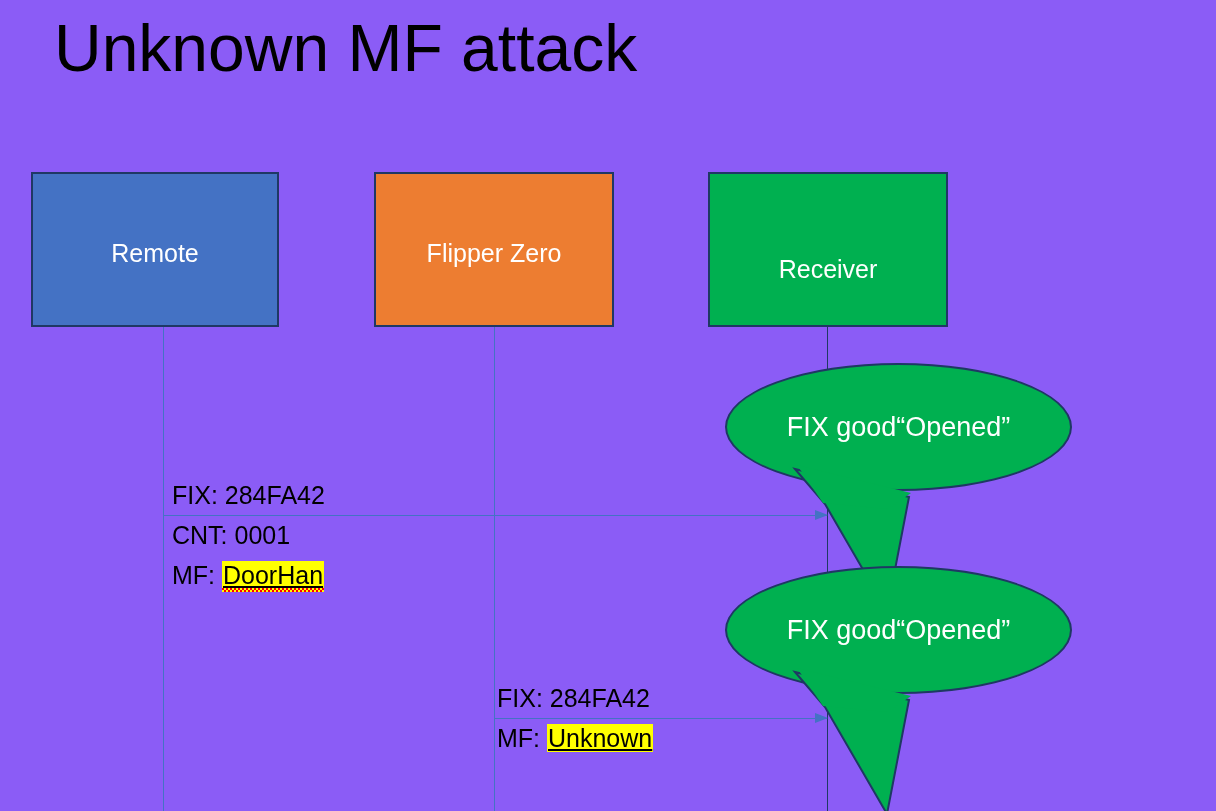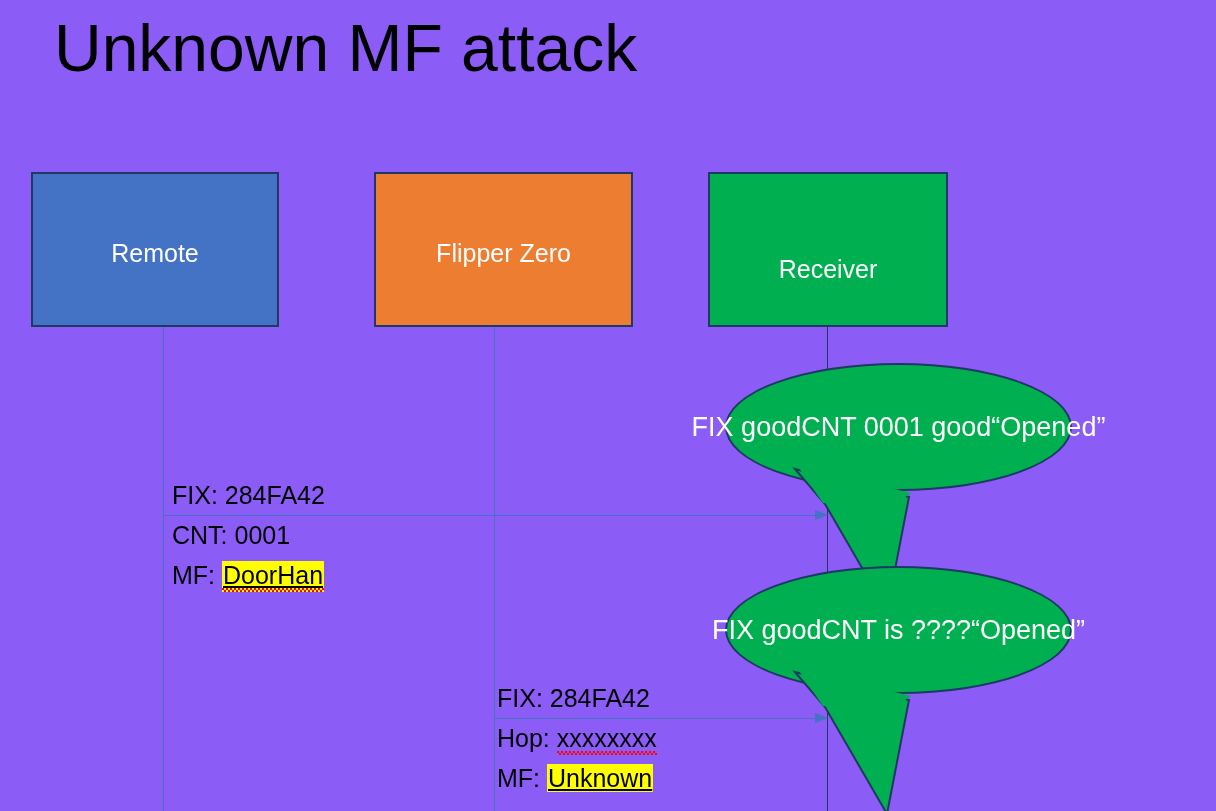--- a/index.html
+++ b/index.html
@@ -145,21 +145,21 @@
   <div class="slide-title">Unknown MF attack</div>
 
   <div class="lifeline" style="left:163px; top:327px; height:484px;"></div>
   <div class="lifeline" style="left:494px; top:327px; height:484px;"></div>
   <div class="lifeline dark" style="left:827px; top:327px; height:484px;"></div>
 
   <div class="actor-box" style="left:31px; top:172px; width:248px; height:155px; background:#4472C4; padding-top:64px;">
     <span class="actor-label">Remote</span>
   </div>
 
-  <div class="actor-box" style="left:374px; top:172px; width:259px; height:155px; background:#ED7D31; padding-top:64px;">
+  <div class="actor-box" style="left:374px; top:172px; width:240px; height:155px; background:#ED7D31; padding-top:64px;">
     <span class="actor-label">Flipper Zero</span>
   </div>
 
   <div class="actor-box" style="left:708px; top:172px; width:240px; height:155px; background:#00B050; padding-top:80px;">
     <span class="actor-label">Receiver</span>
   </div>
 
   <div class="msg-arrow" style="left:163px; top:515px; width:664px;">
     <span class="arrowhead"></span>
   </div>
@@ -167,43 +167,40 @@
     <span class="msg-line"><span>FIX: </span><span>284FA42</span></span>
     <span class="msg-line"><span>CNT: </span><span>0001</span></span>
     <span class="msg-line"><span>MF: </span><span class="hl squiggle">DoorHan</span></span>
   </div>
 
   <div class="msg-arrow" style="left:494px; top:718px; width:333px;">
     <span class="arrowhead"></span>
   </div>
   <div class="msg-text" style="left:497px; top:678px;">
     <span class="msg-line"><span>FIX: </span><span>284FA42</span></span>
-    <span class="msg-line"><span>Hop: </span><span class="squiggle">xxxxxxxx</span></span>
     <span class="msg-line"><span>MF: </span><span class="hl">Unknown</span></span>
   </div>
 
   <div class="bubble" style="left:725px; top:363px; width:347px; height:128px;">
     <div class="bubble-ellipse"></div>
     <svg class="bubble-tail" style="left:60px; top:96px;" width="130" height="70" viewBox="0 0 130 70">
       <path d="M 10 10 L 40 45 L 102 152 L 124 38 Z" fill="#00B050" stroke="#1F3864" stroke-width="2"></path>
       <path d="M 12 6 L 38 44 L 103 50 L 126 34" fill="#00B050" stroke="none"></path>
     </svg>
     <div class="bubble-text">
       <span>FIX good</span>
-      <span>CNT 0001 good</span>
       <span>“Opened”</span>
     </div>
   </div>
 
   <div class="bubble" style="left:725px; top:566px; width:347px; height:128px;">
     <div class="bubble-ellipse"></div>
     <svg class="bubble-tail" style="left:60px; top:96px;" width="130" height="70" viewBox="0 0 130 70">
       <path d="M 10 10 L 40 45 L 102 152 L 124 38 Z" fill="#00B050" stroke="#1F3864" stroke-width="2"></path>
       <path d="M 12 6 L 38 44 L 103 50 L 126 34" fill="#00B050" stroke="none"></path>
     </svg>
     <div class="bubble-text">
       <span>FIX good</span>
-      <span>CNT is ????</span>
       <span>“Opened”</span>
     </div>
   </div>
 
 </div>
 
 </body></html>

